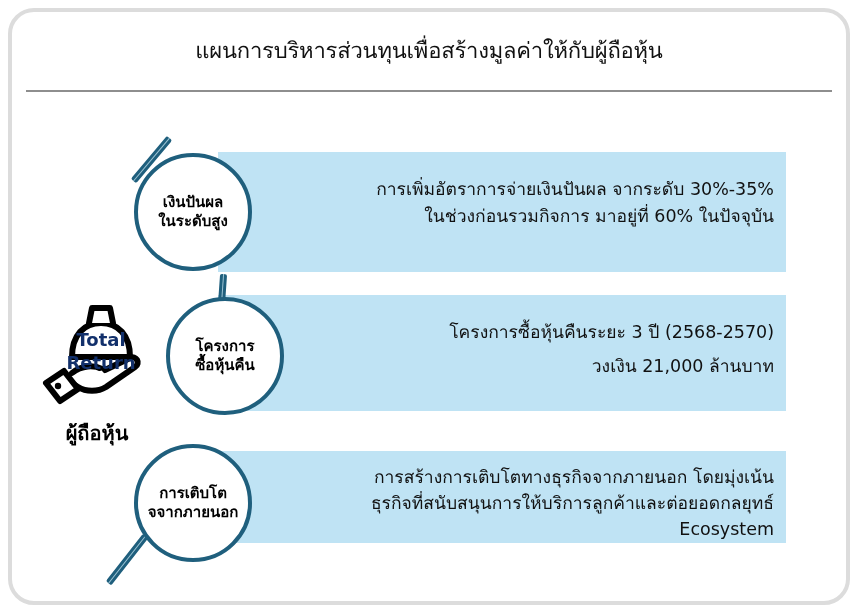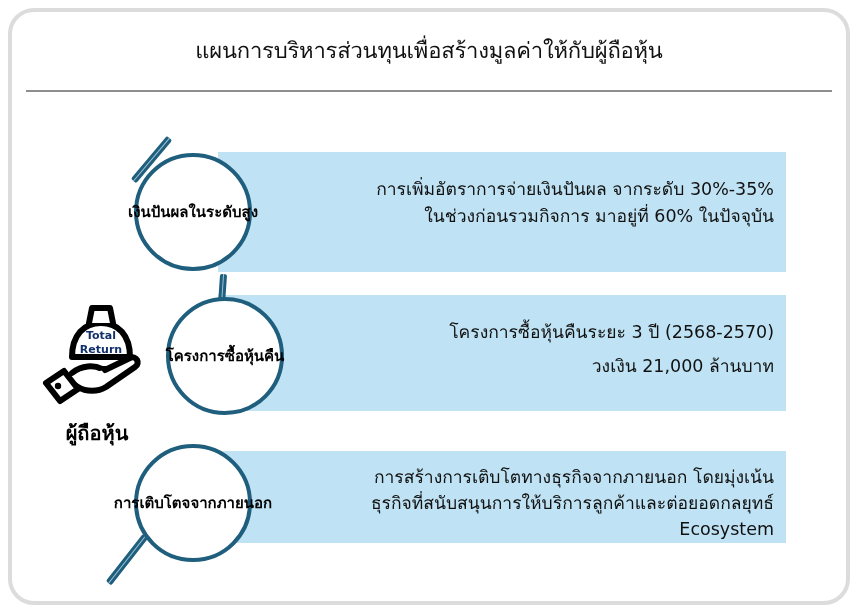--- a/index.html
+++ b/index.html
@@ -77,21 +77,21 @@
   
   .mag {
     position: absolute;
     width: 118px;
     height: 118px;
     border-radius: 50%;
     background: #ffffff;
     border: 4px solid #1f5f7d;
     box-sizing: border-box;
     display: flex;
-    flex-direction: row;
+    flex-direction: column;
     align-items: center;
     justify-content: center;
     z-index: 4;
   }
   .mag span {
     display: block;
     font-size: 15px;
     font-weight: bold;
     color: #000000;
     line-height: 1.25;
@@ -146,21 +146,21 @@
     width: 118px;
     height: 118px;
     z-index: 5;
   }
   .icon-label-total {
     position: absolute;
     left: 0;
     top: 34px;
     width: 118px;
     text-align: center;
-    font-size: 11px;
+    font-size: 18px;
     font-weight: bold;
     color: #12306b;
     line-height: 1.25;
     pointer-events: none;
     white-space: pre-line;
   }
   .shareholder-label {
     position: absolute;
     left: 20px;
     top: 405px;

